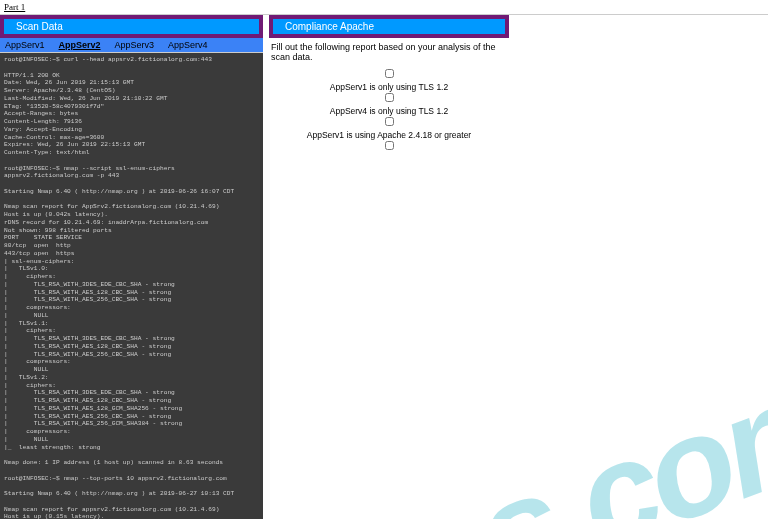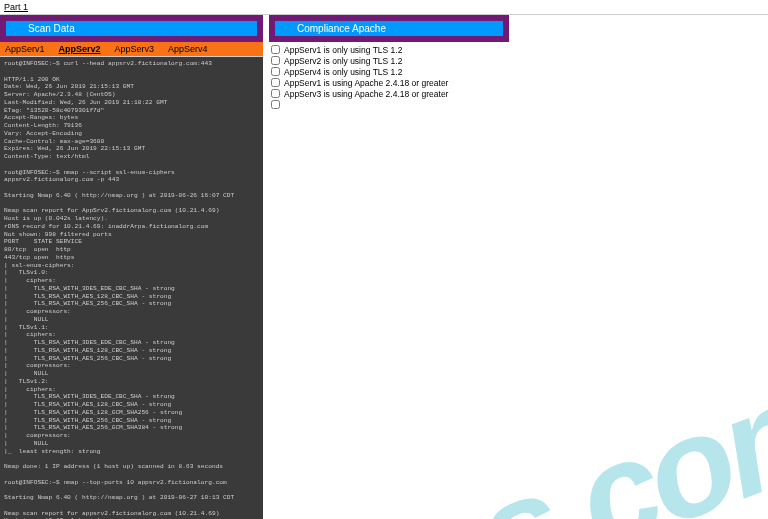--- a/index.html
+++ b/index.html
@@ -1,28 +1,28 @@
 <!DOCTYPE html>
 <html><head>
 <meta charset="utf-8">
 <style>
   * { box-sizing: border-box; margin: 0; padding: 0; }
   body { font-family: Arial, sans-serif; font-size: 9px; background: #fff; width: 768px; height: 519px; overflow: hidden; position: relative; }
-  .part-label { padding: 2px 4px; font-size: 9px; text-decoration: underline; border-bottom: 1px solid #ccc; }
+  .part-label { padding: 2px 4px; font-size: 9px; text-decoration: underline; border-bottom: 1px solid #ccc; font-family: Liberation Serif, serif; }
   .container { display: flex; }
   .left-panel { width: 263px; }
   .right-panel { width: 240px; margin-left: 6px; }
-  .section-header { background: #0099ff; color: #fff; font-size: 10px; padding: 2px 22px; border: 6px solid #701a75; }
-  .tabs { display: flex; background: #f97316; border-bottom: 1px solid #ccc; padding: 1px 2px; gap: 8px; }
+  .section-header { background: #0099ff; color: #fff; font-size: 10px; padding: 2px 12px; border: 4px solid #701a75; }
+  .tabs { display: flex; background: #3b82f6; border-bottom: 1px solid #ccc; padding: 1px 2px; gap: 8px; }
   .tab { font-size: 9px; padding: 1px 3px; cursor: pointer; }
   .tab.active { text-decoration: underline; font-weight: bold; }
   .terminal { background: #3a3a3a; color: #ccc; font-family: "Courier New", monospace; font-size: 6.2px; line-height: 1.25; padding: 3px 4px; white-space: pre; overflow: hidden; height: 482px; }
   .compliance-note { font-size: 9px; padding: 4px 2px; }
   .checklist { padding: 2px 0; }
-  .check-item { display: flex; align-items: center; gap: 4px; font-size: 8.5px; padding: 0.5px 2px; }
+  .check-item { display: flex; align-items: center; gap: 4px; font-size: 8.5px; padding: 0.5px 2px; flex-direction: column; }
   .check-item input { width: 9px; height: 9px; }
   .watermark { position: absolute; right: -80px; bottom: -40px; font-size: 140px; font-weight: bold; color: rgba(50,180,200,0.35); transform: rotate(-20deg); letter-spacing: -6px; pointer-events: none; font-style: italic; }
 </style>
 </head>
 <body>
 
 <div class="part-label">Part 1</div>
 
 <div class="container">
   <div class="left-panel">
@@ -96,41 +96,34 @@
 rDNS record for 10.21.4.69: appsrv2.fictionalorg.com
 PORT    STATE SERVICE
 80/tcp  open  http
 443/tcp open  https
 
 Nmap done: 1 IP address (1 host up) scanned in 0.42 seconds</div>
   </div>
 
   <div class="right-panel">
     <div class="section-header">Compliance Apache</div>
+    <div class="compliance-note">Fill out the following report based on your analysis of the scan data.</div>
     <div class="checklist" id="checklist">
         <div class="check-item">
           <input type="checkbox" style="">
           <span>AppServ1 is only using TLS 1.2</span>
-        </div>
-        <div class="check-item">
-          <input type="checkbox" style="">
-          <span>AppServ2 is only using TLS 1.2</span>
         </div>
         <div class="check-item">
           <input type="checkbox" style="">
           <span>AppServ4 is only using TLS 1.2</span>
         </div>
         <div class="check-item">
           <input type="checkbox" style="">
           <span>AppServ1 is using Apache 2.4.18 or greater</span>
         </div>
         <div class="check-item">
           <input type="checkbox" style="">
-          <span>AppServ3 is using Apache 2.4.18 or greater</span>
-        </div>
-        <div class="check-item">
-          <input type="checkbox" style="">
         </div>
       </div>
   </div>
 </div>
 
 <div class="watermark">s.com</div>
 
 </body></html>

